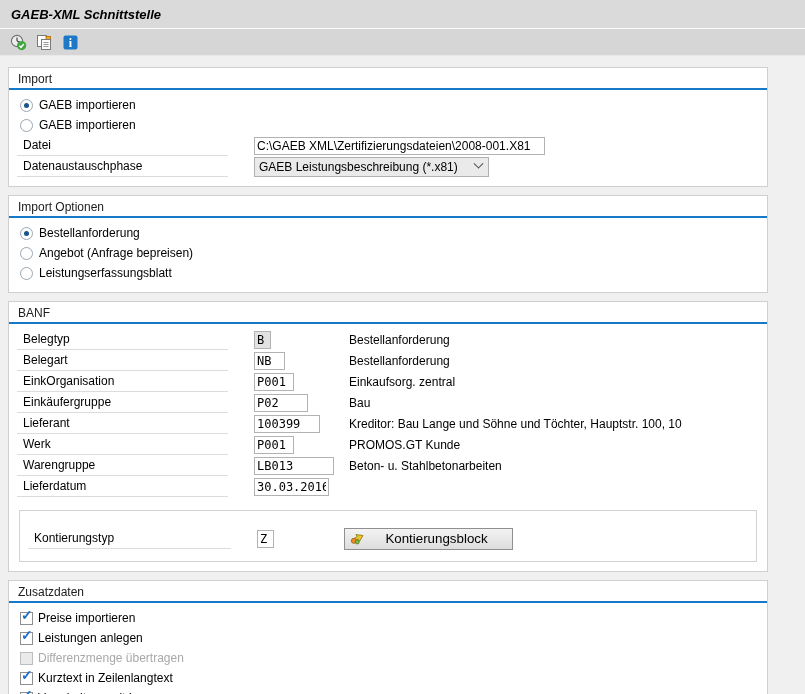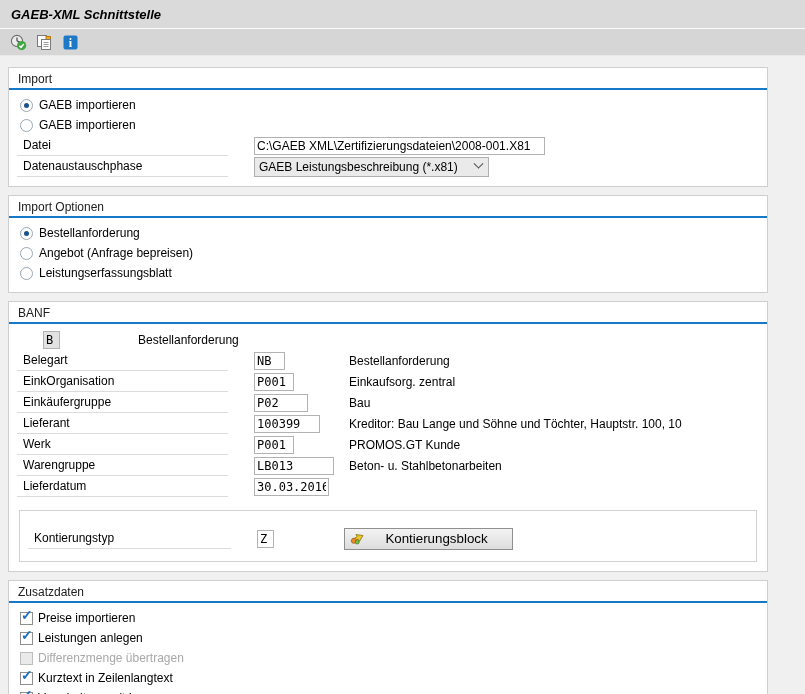--- a/index.html
+++ b/index.html
@@ -197,20 +197,21 @@
       </div>
     </div>
   </div>
 
   <div class="group">
     <div class="group-title">BANF</div>
     <div class="group-rule"></div>
     <div class="group-body">
 
       <div class="frow">
+        <span class="flabel">Belegtyp</span>
         <span class="vcell">
             <input class="tinput ro" style="width: 17px;" readonly="" value="B">
           </span>
         <span class="desc">Bestellanforderung</span>
       </div>
       <div class="frow">
         <span class="flabel">Belegart</span>
         <span class="vcell">
             <input class="tinput" style="width: 31px;" value="NB">
           </span>

